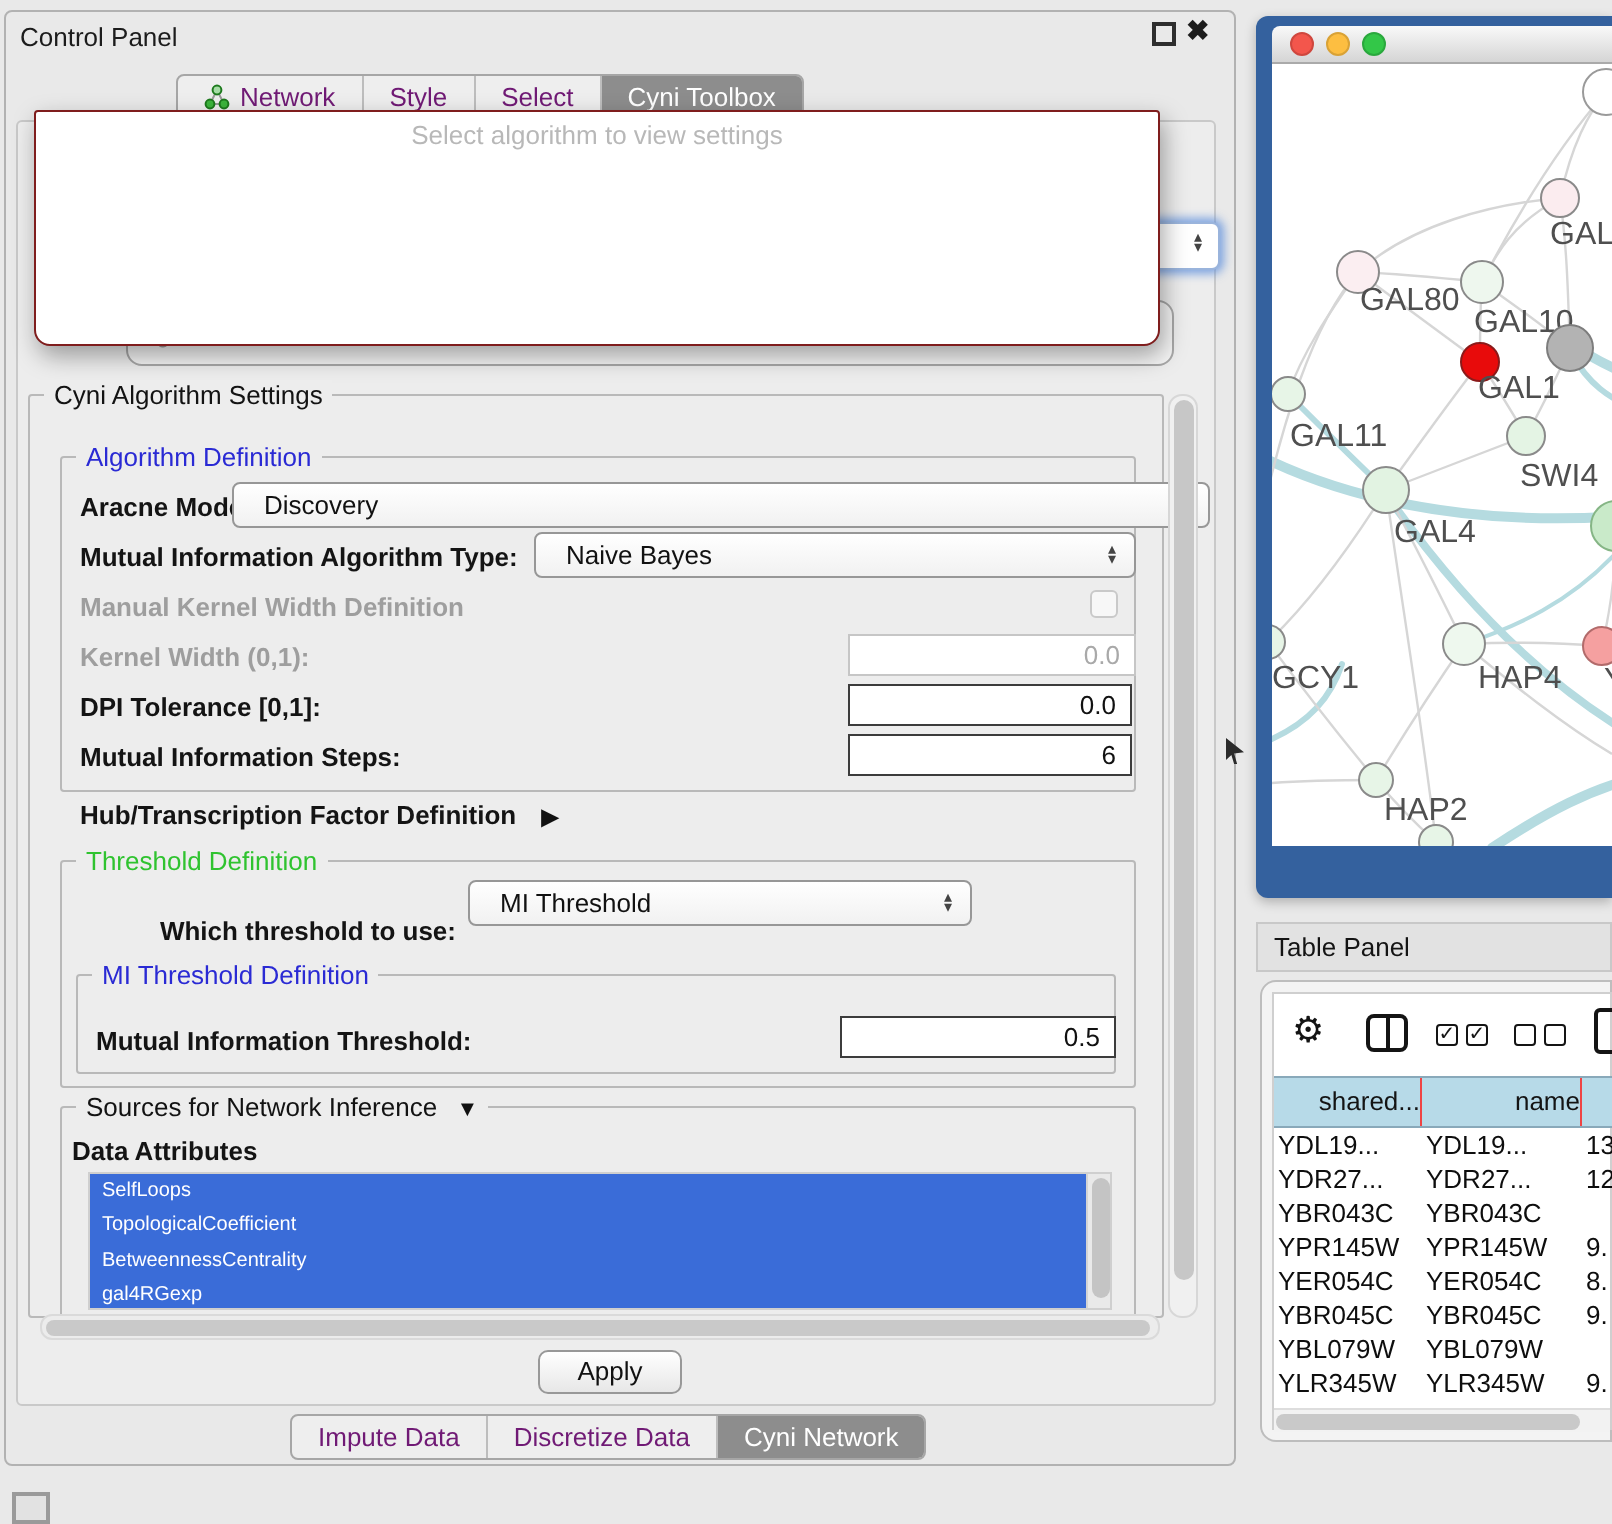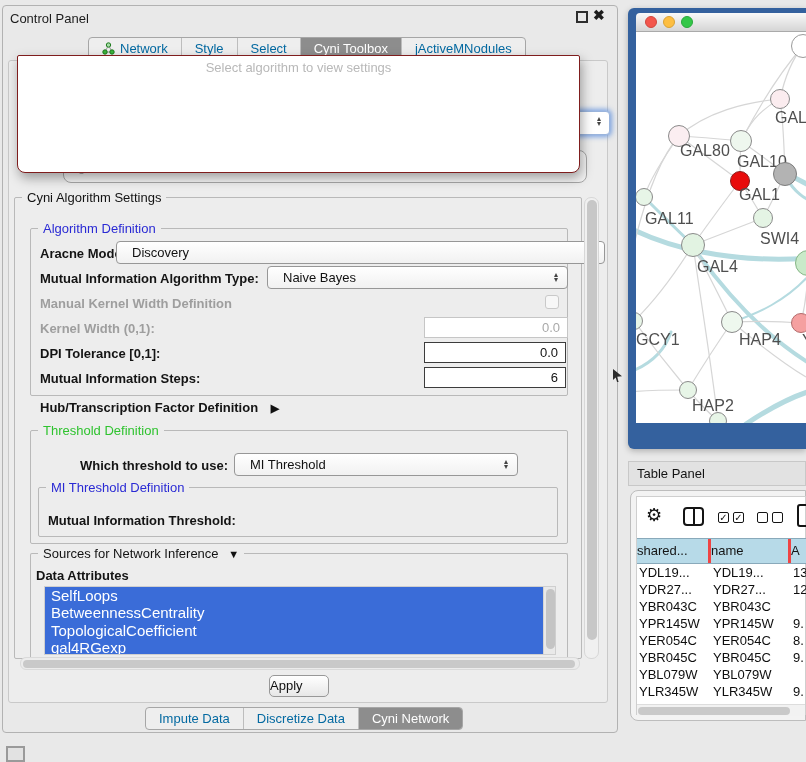--- a/index.html
+++ b/index.html
@@ -16,21 +16,21 @@
   
   .cp-window{left:2px;top:5px;width:616px;height:728px;background:#e9e9e9;border:1px solid #b2b2b2;border-radius:4px}
   .cp-title{left:10px;top:11px;font-size:13px;color:#1c1c1c}
   .cp-float{left:576px;top:11px;width:12px;height:12px;border:2px solid #2e2e2e;background:transparent}
   .cp-close{left:593px;top:7px;font-size:14px;font-weight:bold;color:#1c1c1c}
 
   
   .tabstrip{display:flex;height:23px;border:1px solid #a6a6a6;border-radius:4px;overflow:hidden;background:#eeeeee}
   #top-tabs{left:88px;top:37px}
   #bottom-tabs{left:145px;top:707px}
-  .tab{display:flex;align-items:center;gap:5px;padding:0 13px;font-size:13px;color:#0369a1;border-right:1px solid #bdbdbd;white-space:nowrap}
+  .tab{display:flex;align-items:center;gap:5px;padding:0 13px;font-size:13px;color:#701a75;border-right:1px solid #bdbdbd;white-space:nowrap}
   .tab:last-child{border-right:none}
   .tab.selected{background:var(--tab-selected-bg);color:#fff}
   .tab-ic{display:inline-flex;width:13px;height:13px}
 
   
   .cp-inner{left:8px;top:60px;width:600px;height:643px;background:#ededed;border:1px solid #c9c9c9;border-radius:3px}
 
   
   .ghost-combo{left:64px;top:111px;width:546px;height:24px;background:#fff;border:1px solid #9ab4dc;border-radius:4px;box-shadow:0 0 5px 2px rgba(90,140,220,.75)}
   .ghost-combo .carets{position:absolute;right:8px;top:4px}
@@ -57,31 +57,31 @@
   .lbl.dis{color:#9e9e9e}
   .combo{background:linear-gradient(#ffffff,#f1f1f1);border:1px solid #979797;border-radius:4px;height:23px;font-size:13px;color:#111;display:flex;align-items:center;padding-left:15px}
   .carets{display:flex;flex-direction:column;align-items:center;line-height:5px;font-size:8px;color:#444;position:absolute;right:9px;top:5px}
   .field{border:1.5px solid #3c3c3c;background:#fff;font-size:13px;color:#111;text-align:right;padding-right:7px;font-family:"Liberation Sans",sans-serif}
   .field.dis{border:1px solid #c6c6c6;color:#a9a9a9}
   .checkbox{width:14px;height:14px;border:1px solid #c9c9c9;border-radius:3px;background:#f7f7f7}
   .tri{font-size:11px;color:#111}
 
   
   .attr-list{left:44px;top:586px;width:512px;height:69px;background:#fff;border:1px solid #cfcfcf;overflow:hidden}
-  .attr-item{width:499px;height:17.25px;background:var(--accent-selection);color:#fff;font-size:15px;line-height:17px;padding-left:6px;white-space:nowrap}
+  .attr-item{width:499px;height:17.25px;background:var(--accent-selection);color:#fff;font-size:10px;line-height:17px;padding-left:6px;white-space:nowrap}
   .attr-scroll{position:absolute;right:0;top:0;width:12px;height:100%;background:#e9e9e9;border-left:1px solid #d4d4d4}
   .attr-scroll .thumb{position:absolute;left:1.5px;top:2px;width:9px;height:60px;background:#c4c4c4;border-radius:5px}
 
   
   .vscroll{left:584px;top:197px;width:15px;height:462px;background:#f0f0f0;border:1px solid #d7d7d7;border-radius:7px}
   .vscroll .thumb{position:absolute;left:1.5px;top:2px;width:10px;height:440px;background:#c7c7c7;border-radius:6px}
   .hscroll{left:20px;top:657px;width:560px;height:13px;background:#ececec;border:1px solid #dadada;border-radius:6px}
   .hscroll .thumb{position:absolute;left:2px;top:1.5px;width:552px;height:8px;background:#c9c9c9;border-radius:5px}
 
-  .apply-btn{left:269px;top:675px;width:60px;height:22px;background:linear-gradient(#ffffff,#e7e7e7);border:1px solid #989898;border-radius:5px;font-size:13px;color:#111;text-align:left;line-height:20px}
+  .apply-btn{left:269px;top:675px;width:72px;height:22px;background:linear-gradient(#ffffff,#e7e7e7);border:1px solid #989898;border-radius:5px;font-size:13px;color:#111;text-align:center;line-height:20px}
 
   .corner-icon{left:6px;top:746px;width:19px;height:16px;border:2px solid #9a9a9a;background:#e2e2e2}
 
   
   .net-frame{left:628px;top:8px;width:178px;height:441px;background:var(--network-frame-blue);border-radius:6px 0 0 6px;box-shadow:0 2px 6px rgba(0,0,0,.25)}
   .net-titlebar{left:636px;top:13px;width:170px;height:19px;background:linear-gradient(#f9f9f9,#d5d5d5);border-radius:4px 0 0 0;border-bottom:1px solid #aaa}
   .light{width:12px;height:12px;border-radius:50%;top:16px}
   .light.red{left:645px;background:var(--traffic-red);border:1px solid #cf473e}
   .light.yellow{left:663px;background:var(--traffic-yellow);border:1px solid #d9a236}
   .light.green{left:681px;background:var(--traffic-green);border:1px solid #2aa83d}
@@ -93,21 +93,21 @@
   .tp-bar{left:628px;top:461px;width:178px;height:25px;background:#e2e2e2;border:1px solid #c8c8c8}
   .tp-title{left:637px;top:466px;font-size:13px;color:#141414}
   .tp-window{left:630px;top:490px;width:176px;height:231px;background:#f3f3f3;border:1px solid #bdbdbd;border-radius:8px 0 0 8px}
   .tp-white{left:636px;top:496px;width:170px;height:219px;background:#fff;border:1px solid #cfcfcf}
   .gear{left:646px;top:505px;font-size:18px;color:#141414;line-height:20px}
   .cols-icon{left:683px;top:507px;width:21px;height:19px;border:2px solid #141414;border-radius:4px}
   .cols-icon::after{content:"";position:absolute;left:8px;top:0;width:2px;height:15px;background:#141414}
   .cbx{position:absolute;width:11px;height:11px;border:1.5px solid #141414;border-radius:2px;font-size:10px;line-height:9px;text-align:center;color:#141414}
   .doc-icon{left:797px;top:504px;width:16px;height:23px;border:2px solid #141414;border-radius:3px}
   .tbl-head{left:637px;top:538px;width:169px;height:26px;display:flex;background:var(--table-header-bg);border-top:1px solid #89a9ba;border-bottom:1px solid #89a9ba;overflow:hidden}
-  .th{font-size:13px;color:#141414;text-align:left;line-height:24px;border-right:3px solid #ef4444;overflow:hidden;white-space:nowrap;flex:none}
+  .th{font-size:13px;color:#141414;text-align:right;line-height:24px;border-right:1px solid #ef4444;overflow:hidden;white-space:nowrap;flex:none}
   .tbl-body{left:637px;top:564px;width:169px;height:139px;overflow:hidden}
   .tr{display:flex;height:17px}
   .td{font-size:13px;color:#0e0e0e;line-height:17px;overflow:hidden;white-space:nowrap;flex:none;padding-left:2px}
   .c0{width:74px}.c1{width:80px}.c2{width:60px}
   .tp-hscroll{left:637px;top:704px;width:168px;height:12px;background:#f2f2f2;border-top:1px solid #ddd}
   .tp-hscroll .thumb{position:absolute;left:1px;top:1.5px;width:152px;height:8px;background:#c9c9c9;border-radius:5px}
 
   .cursor{left:613px;top:369px;width:9px;height:13px;background:#2b2b2b;clip-path:polygon(0 0,100% 55%,45% 60%,62% 100%,45% 100%,30% 65%,0 85%)}
 </style>
 </head>
@@ -134,23 +134,20 @@
       </div>
       <div class="tab">
         <span>Style</span>
       </div>
       <div class="tab">
         <span>Select</span>
       </div>
       <div class="tab selected">
         <span>Cyni Toolbox</span>
       </div>
-      <div class="tab">
-        <span>jActiveMNodules</span>
-      </div>
     </div>
 
   <div class="abs cp-inner"></div>
 
   <div class="abs ghost-combo">
     <span class="carets">▴<br>▾</span>
   </div>
   <div class="abs ghost-table-combo">gal-filtered.sif default node</div>
 
   <div class="abs popup">
@@ -189,40 +186,41 @@
 
   <div class="abs lbl" style="left:40px;top:400px">
     <span>Hub/Transcription Factor Definition</span>
     <span class="tri" style="margin-left:9px">▶</span>
   </div>
 
   <div id="grp-threshold" class="abs grp"></div>
   <span class="grp-title green" style="left:38px;top:423px">Threshold Definition</span>
 
   <div class="abs lbl" style="left:40px;top:458px;width:188px;text-align:right">Which threshold to use:</div>
-  <div class="abs combo" style="left:234px;top:453px;width:284px">
+  <div class="abs combo" style="left:234px;top:440px;width:252px">
     <span>MI Threshold</span>
     <span class="carets">▴<br>▾</span>
   </div>
 
   <div id="grp-mithr" class="abs grp"></div>
   <span class="grp-title blue" style="left:46px;top:480px">MI Threshold Definition</span>
   <div class="abs lbl" style="left:48px;top:513px">Mutual Information Threshold:</div>
+  <input class="abs field" style="left: 420px; top: 508px; width: 138px; height: 21px;" readonly="" value="0.5">
 
   <div id="grp-sources" class="abs grp"></div>
   <span class="grp-title" style="left:38px;top:546px">
     <span>Sources for Network Inference</span>
     <span class="tri" style="margin-left:6px">▼</span>
   </span>
   <div class="abs lbl" style="left:36px;top:568px">Data Attributes</div>
   <div class="abs attr-list">
     <div id="attr-list">
         <div class="attr-item">SelfLoops</div>
+        <div class="attr-item">TopologicalCoefficient</div>
         <div class="attr-item">BetweennessCentrality</div>
-        <div class="attr-item">TopologicalCoefficient</div>
         <div class="attr-item">gal4RGexp</div>
       </div>
     <div class="attr-scroll">
         <div class="thumb"></div>
       </div>
   </div>
 
   <div class="abs vscroll">
       <div class="thumb"></div>
     </div>

